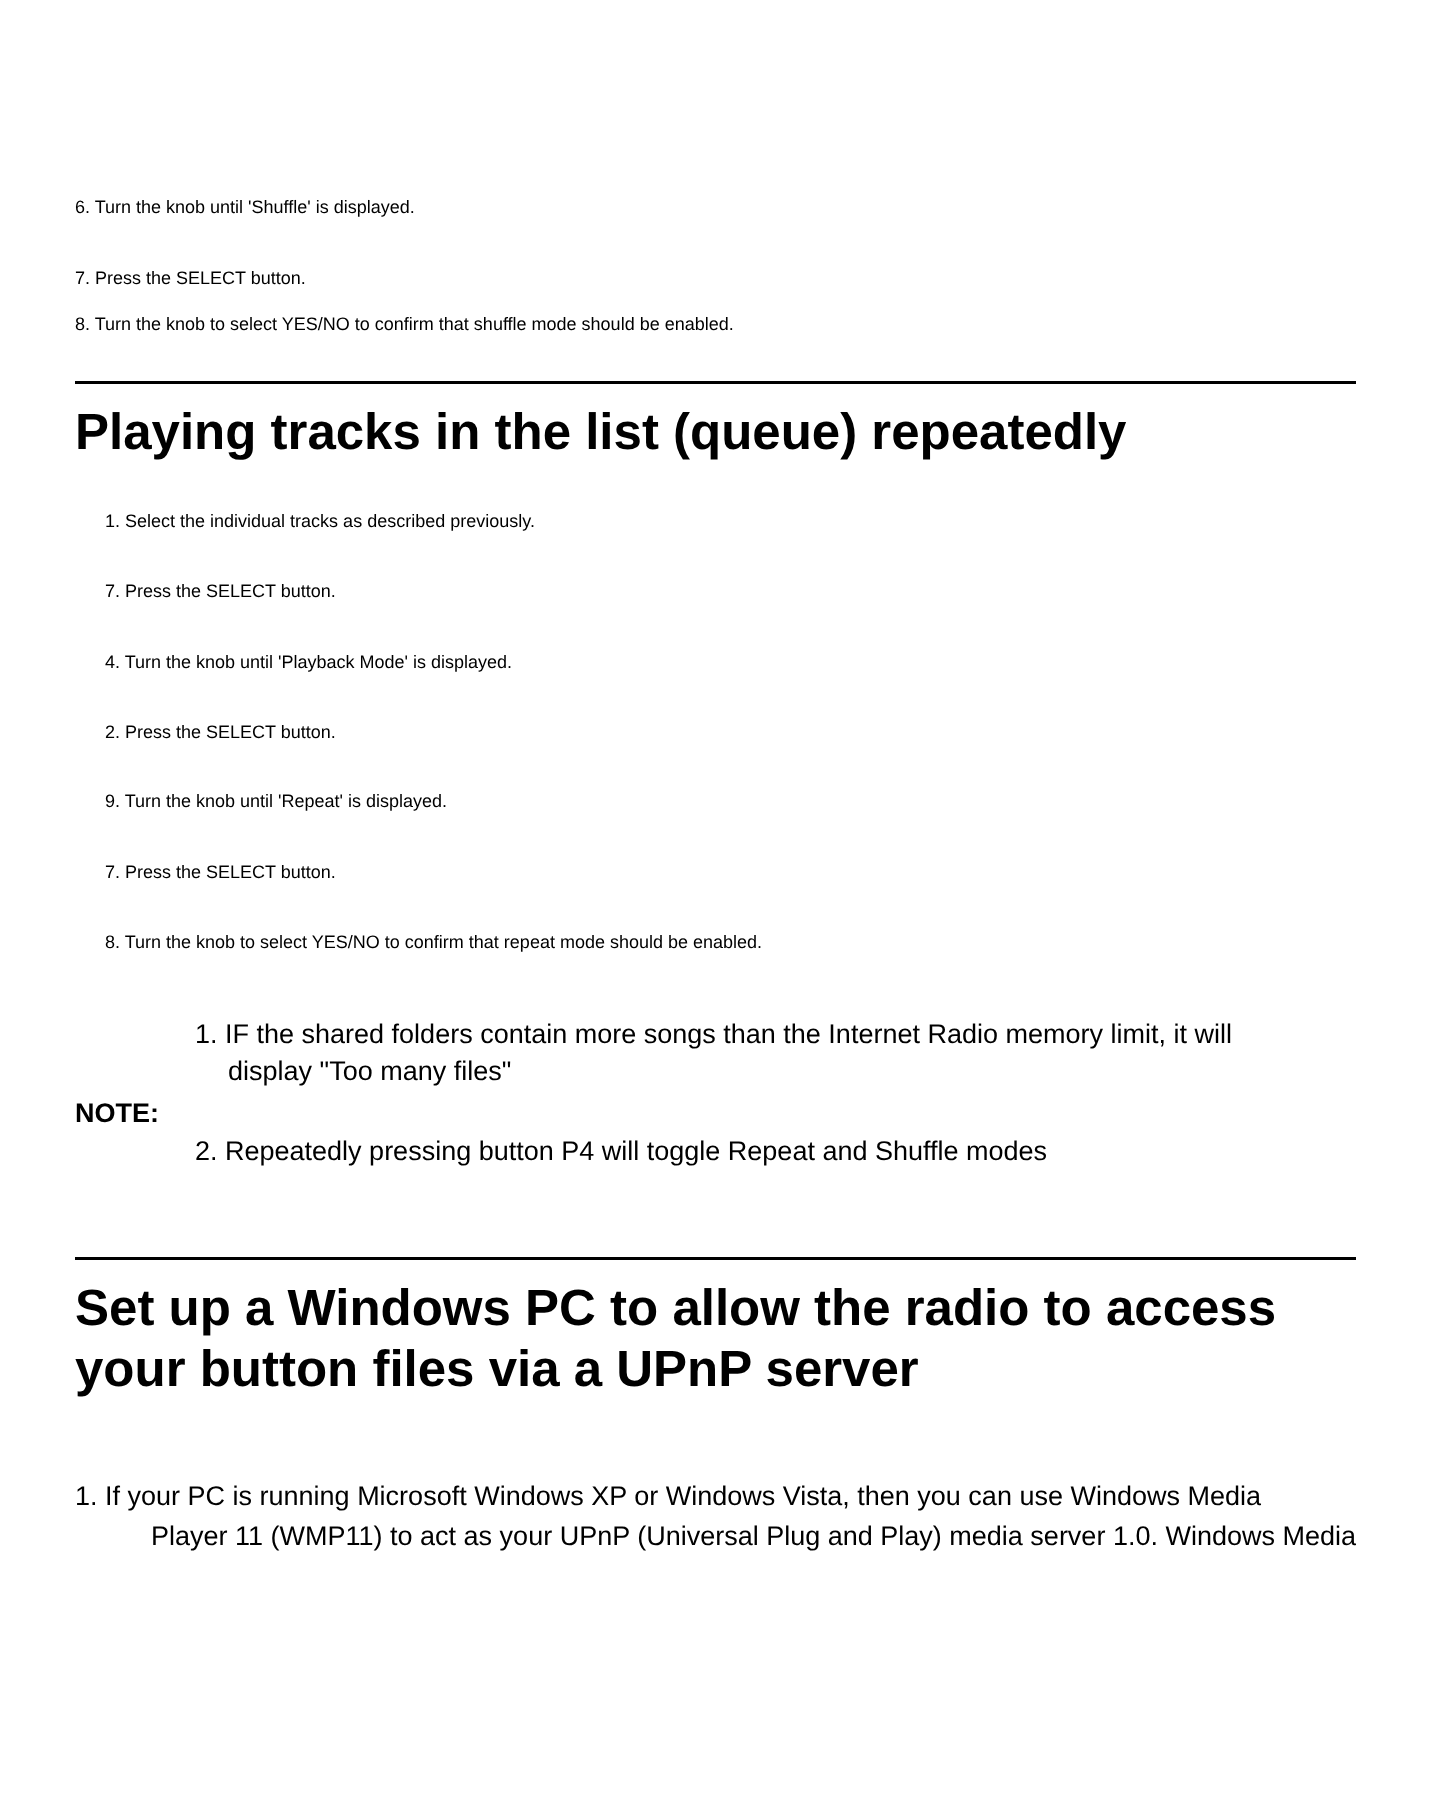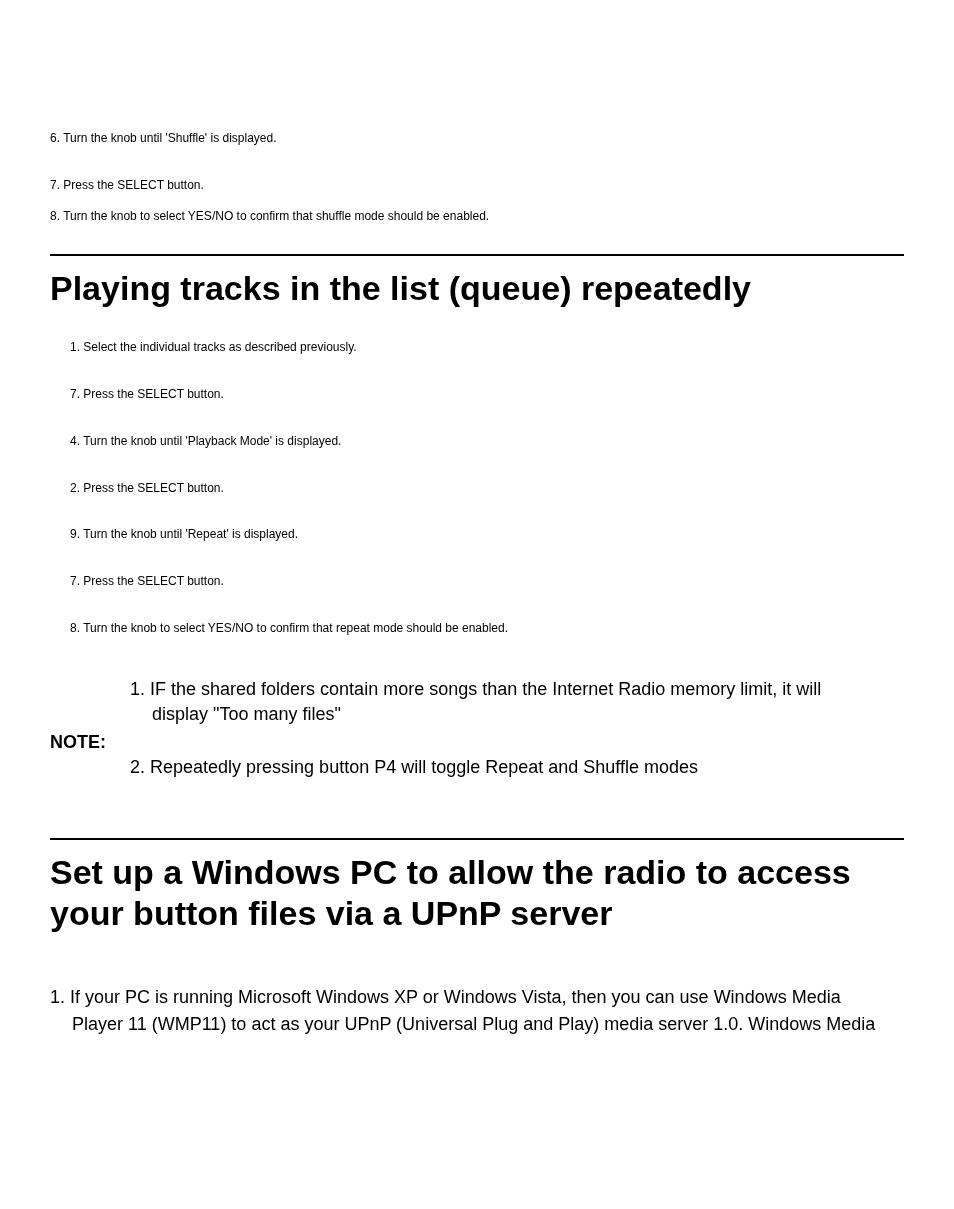--- a/index.html
+++ b/index.html
@@ -60,20 +60,21 @@
       display: block;
     }
     .final-step {
       font-size: 18px;
       line-height: 1.5;
       margin-top: 50px;
     }
     .final-step-indent {
       padding-left: 22px;
       display: block;
+      text-align: right;
     }
     .spacer-top {
       height: 80px;
     }
   </style>
 </head>
 <body>
 
 <div class="spacer-top"></div>
 

